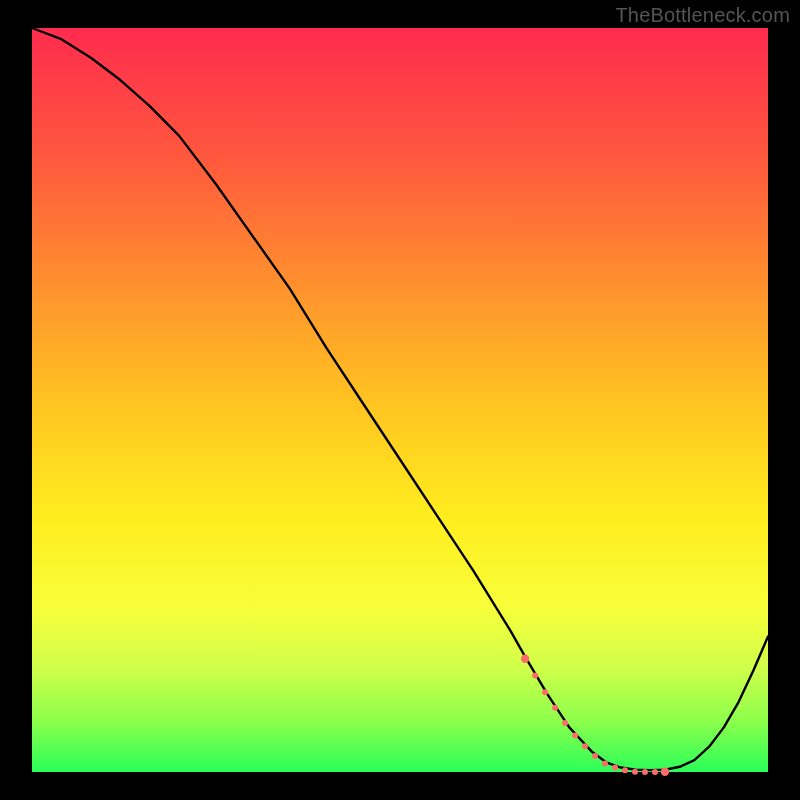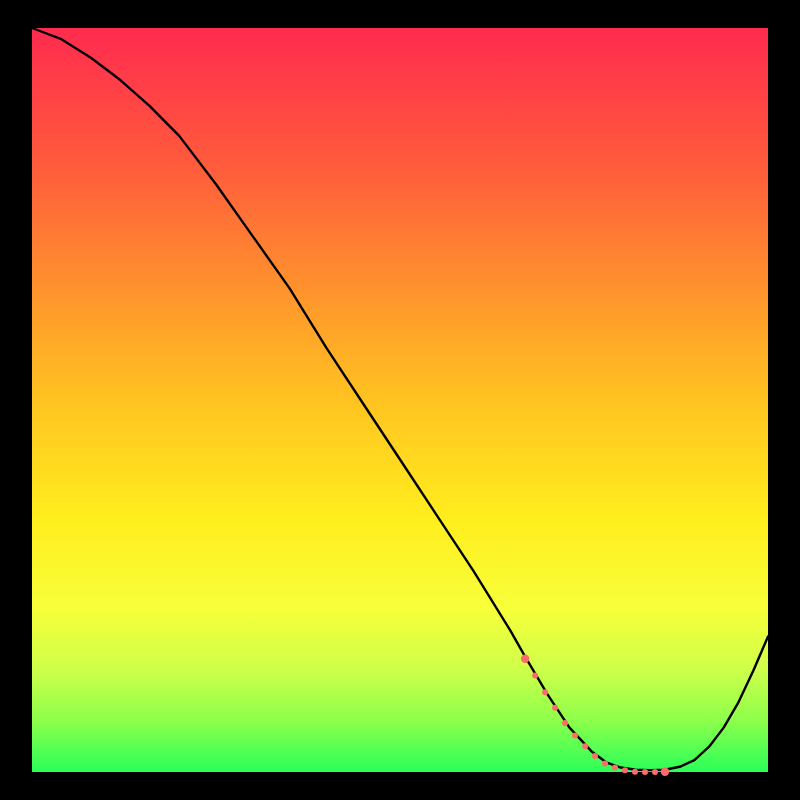--- a/index.html
+++ b/index.html
@@ -38,20 +38,21 @@
   svg.curve {
     position: absolute;
     left: 0; top: 0;
     width: 100%; height: 100%;
     overflow: visible;
   }
 </style>
 </head>
 <body>
 <div class="canvas">
+  <div class="watermark">TheBottleneck.com</div>
   <div class="plot-area" id="plot" style="left: 32px; top: 28px; width: 736px; height: 744px;">
     <svg class="curve" id="svg" viewBox="0 0 736 744">
         <path d="M0.00 0.00 L29.44 11.16 L58.88 29.76 L88.32 52.08 L117.76 78.12 L147.20 107.88 L184.00 156.24 L220.80 208.32 L257.60 260.40 L294.40 319.92 L331.20 375.72 L368.00 431.52 L404.80 487.32 L441.60 543.12 L478.40 602.64 L493.12 628.68 L515.20 665.88 L537.28 699.36 L559.36 723.17 L574.08 734.33 L588.80 739.54 L603.52 741.77 L618.24 742.14 L632.96 741.77 L647.68 738.79 L662.40 732.10 L677.12 718.70 L691.84 699.36 L706.56 674.06 L721.28 642.82 L736.00 608.59 " fill="none" stroke="#000000" stroke-width="2.4" stroke-linecap="round" stroke-linejoin="round"></path>
         <g>
           <circle cx="493.12" cy="630.68" r="4.2" fill="#ff6b6b"></circle>
           <circle cx="503.11" cy="647.51" r="3" fill="#ff6b6b"></circle>
           <circle cx="513.10" cy="664.34" r="3" fill="#ff6b6b"></circle>
           <circle cx="523.09" cy="679.84" r="3" fill="#ff6b6b"></circle>
           <circle cx="533.07" cy="694.98" r="3" fill="#ff6b6b"></circle>
           <circle cx="543.06" cy="707.60" r="3" fill="#ff6b6b"></circle>

